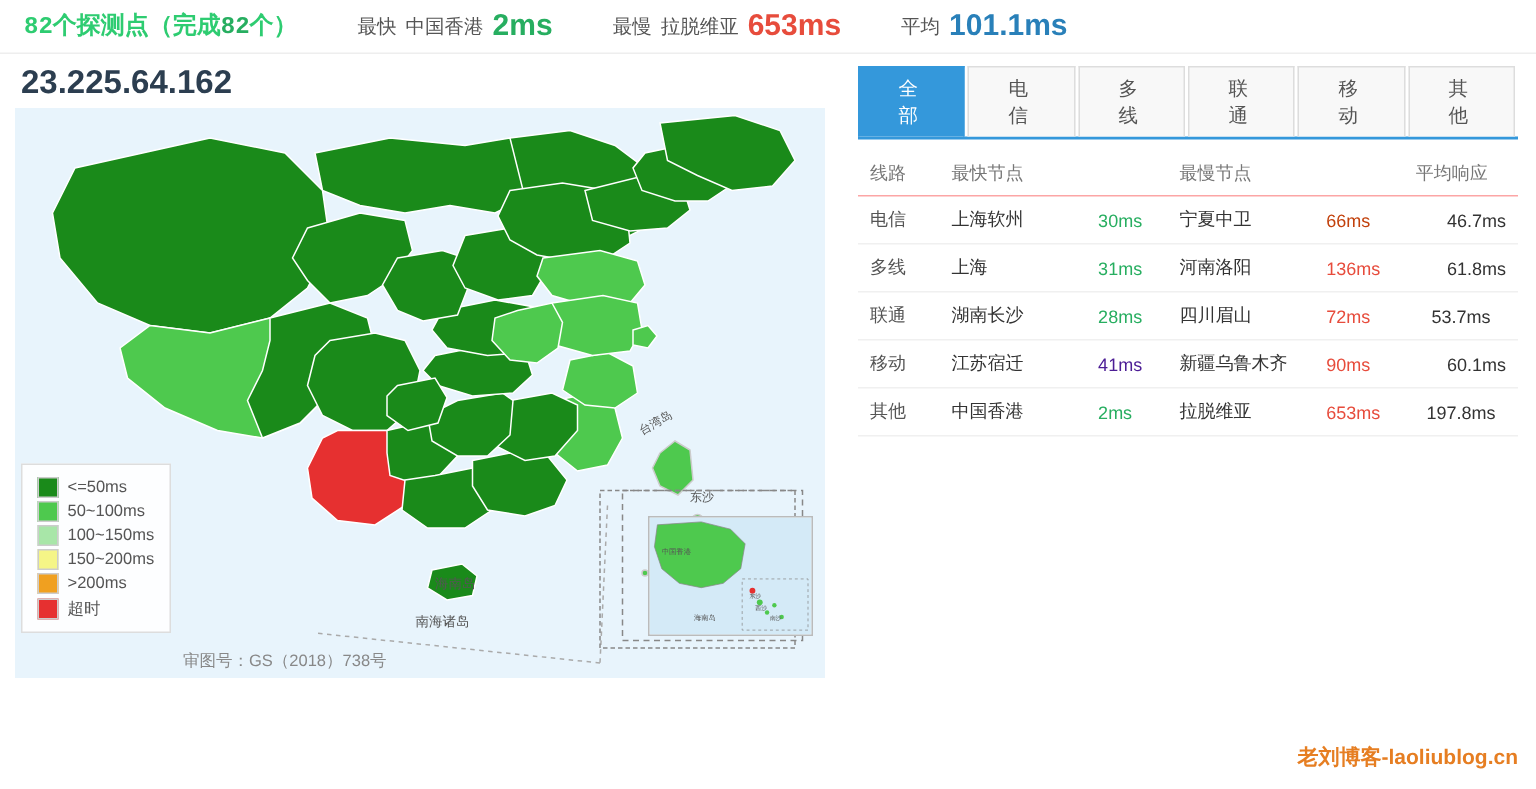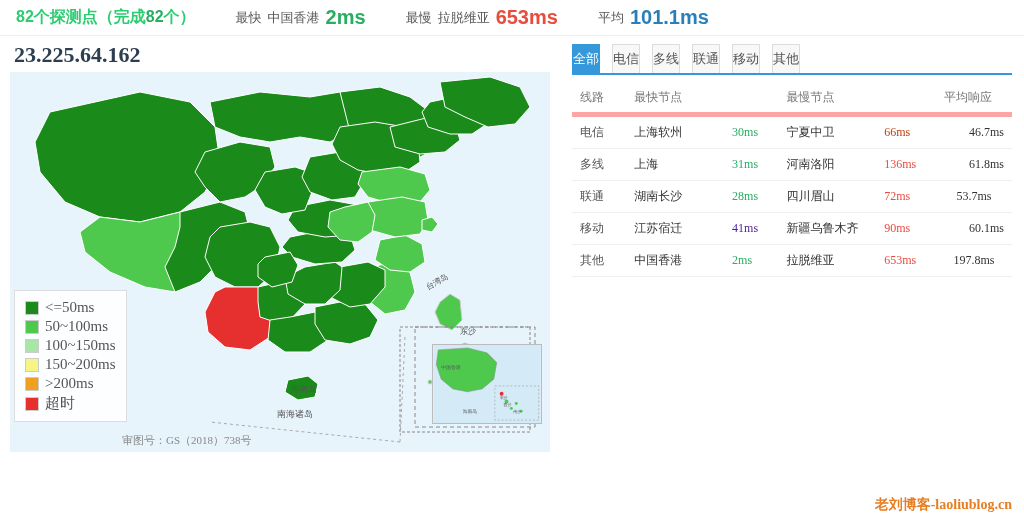--- a/index.html
+++ b/index.html
@@ -32,30 +32,30 @@
     .top-bar-value {
       font-size: 20px;
       font-weight: bold;
     }
     .top-bar-value.fastest { color: #27ae60; }
     .top-bar-value.slowest { color: #e74c3c; }
     .top-bar-value.avg { color: #2980b9; }
     .probe-info {
       font-size: 13px;
       color: #555;
+      font-family: Liberation Mono, monospace;
     }
     .probe-info span {
       color: #2ecc71;
       font-weight: bold;
       font-size: 16px;
     }
     .main-content {
       display: flex;
       height: calc(526px - 40px);
-      font-family: Liberation Serif, serif;
     }
     .left-panel {
       flex: 0 0 560px;
       position: relative;
       padding: 6px 10px;
     }
     .ip-title {
       font-size: 22px;
       font-weight: bold;
       color: #2c3e50;
@@ -72,21 +72,21 @@
       width: 100%;
       height: 100%;
     }
     .legend {
       position: absolute;
       bottom: 30px;
       left: 4px;
       background: rgba(255,255,255,0.9);
       padding: 6px 10px;
       border: 1px solid #ddd;
-      font-size: 15px;
+      font-size: 11px;
     }
     .legend-item {
       display: flex;
       align-items: center;
       gap: 6px;
       margin: 2px 0;
     }
     .legend-color {
       width: 14px;
       height: 14px;
@@ -115,45 +115,45 @@
       display: flex;
       align-items: center;
       gap: 4px;
     }
     .tabs {
       display: flex;
       border-bottom: 2px solid #3498db;
       margin-bottom: 8px;
     }
     .tab {
-      padding: 5px 0;
+      padding: 5px 26px;
       cursor: pointer;
       font-size: 13px;
       color: #555;
       border: 1px solid #ddd;
       border-bottom: none;
       background: #f8f8f8;
-      margin-right: 12px;
+      margin-right: 2px;
     }
     .tab.active {
       background: #3498db;
       color: #fff;
       border-color: #3498db;
     }
     .data-table {
       width: 100%;
       border-collapse: collapse;
       font-size: 12px;
     }
     .data-table th {
       text-align: left;
       padding: 6px 8px;
       color: #777;
       font-weight: normal;
-      border-bottom: 5px solid #fca5a5;
+      border-bottom: 1px solid #fca5a5;
     }
     .data-table td {
       padding: 7px 8px;
       border-bottom: 1px solid #f0f0f0;
       color: #333;
     }
     .col-route { width: 50px; }
     .col-fastest { width: 90px; }
     .col-fastest-ms { width: 50px; color: #27ae60; }
     .col-slowest { width: 90px; }

